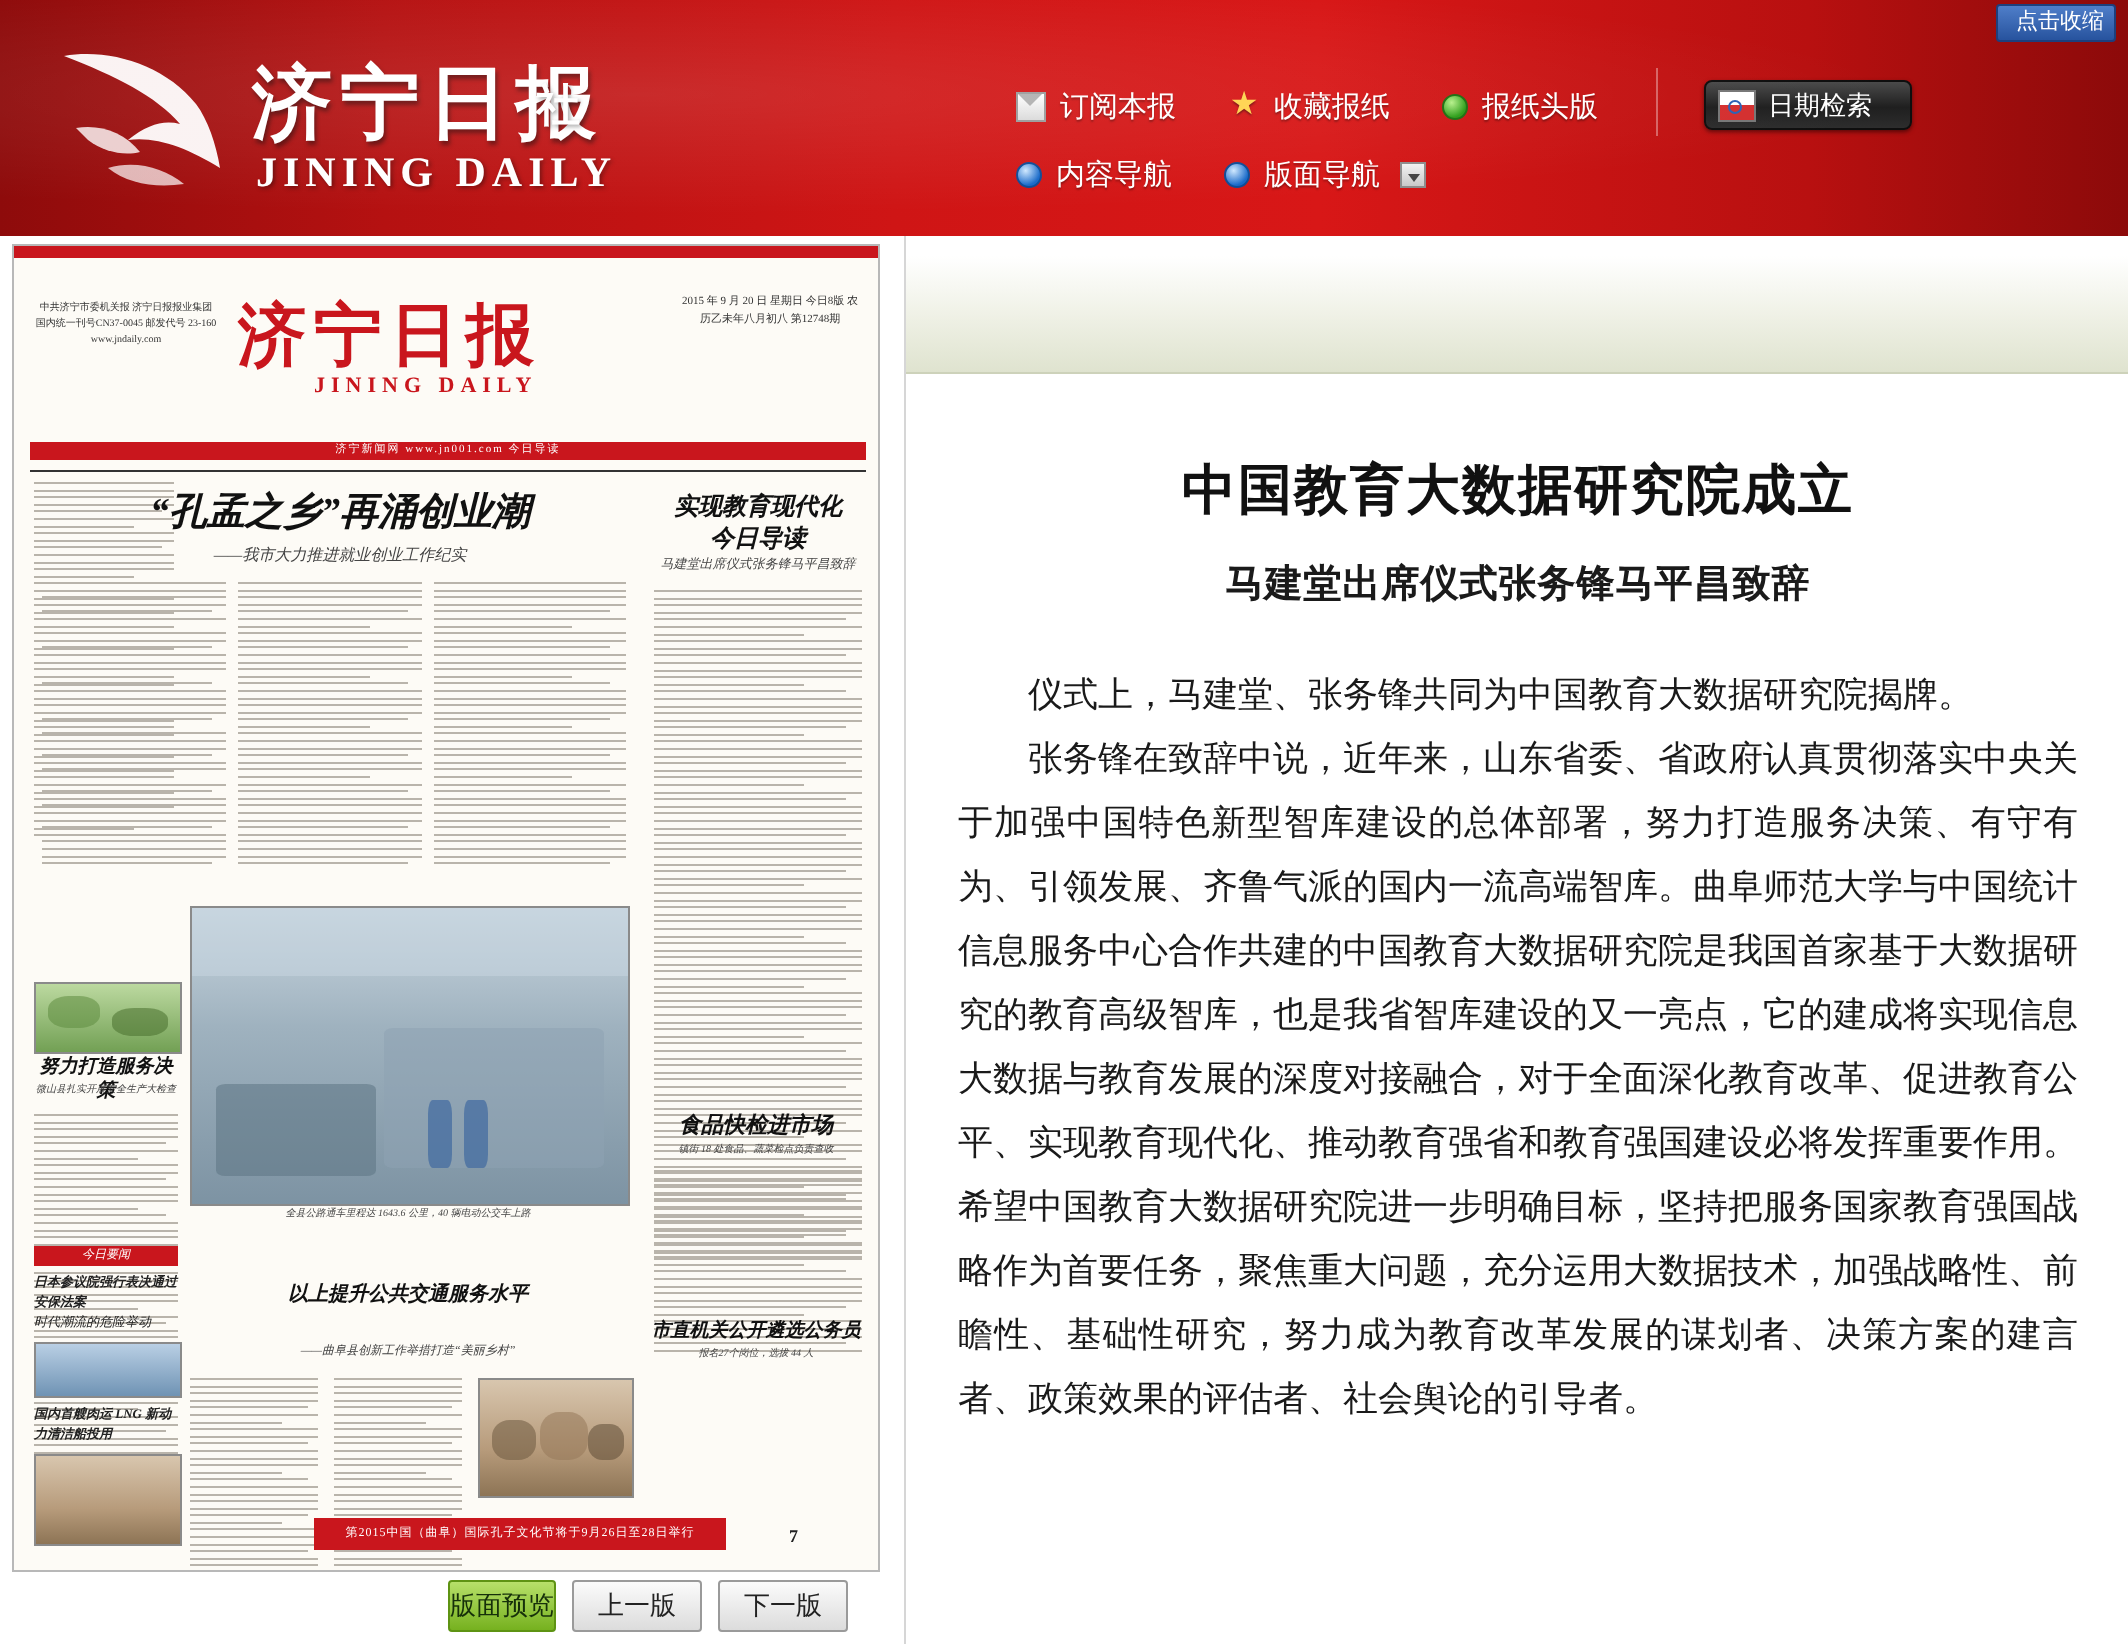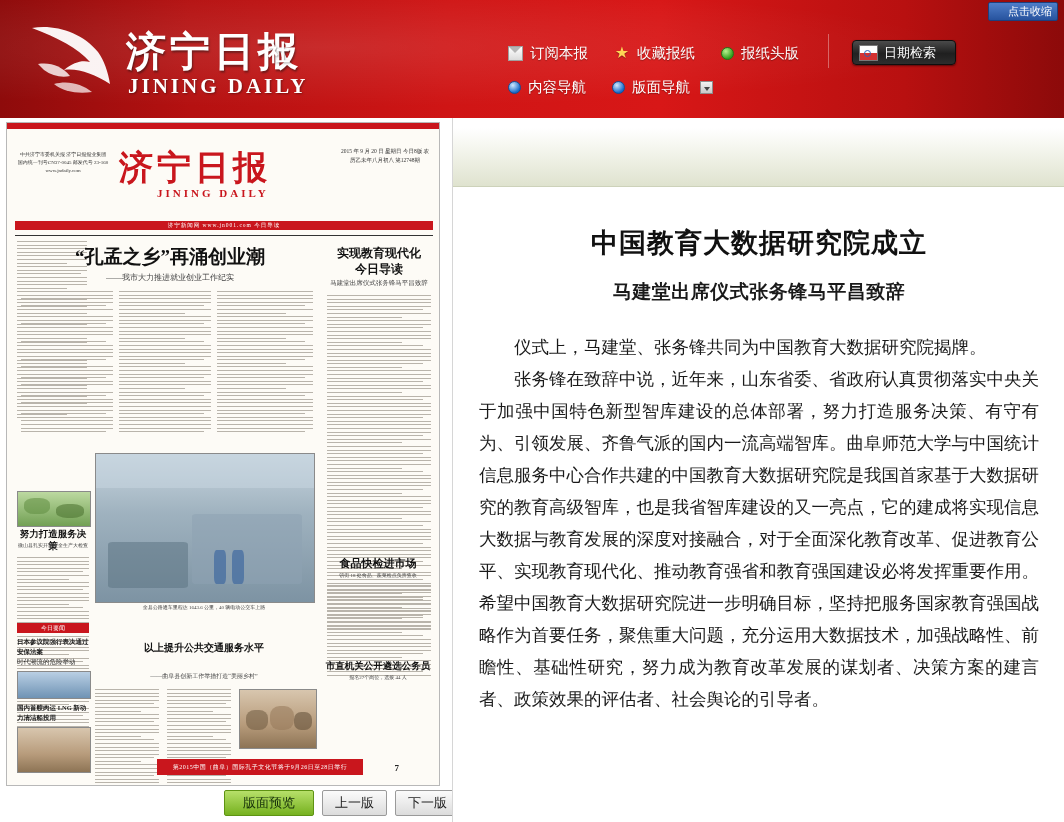--- a/index.html
+++ b/index.html
@@ -33,21 +33,21 @@
   }
   .collapse-btn {
     position: absolute;
     right: 6px;
     top: 2px;
     background: linear-gradient(to bottom, #4f7ec9, #27539e);
     border: 1px solid #1d3f7d;
     color: #ffffff;
     font-size: 11px;
     line-height: 14px;
-    padding: 1px 5px 2px 19px;
+    padding: 1px 5px 2px 9px;
     border-radius: 2px;
     z-index: 6;
     white-space: nowrap;
   }
 
   
   .logo-wrap {
     position: absolute;
     left: 18px;
     top: 14px;
@@ -323,20 +323,21 @@
     position: absolute;
     left: 8px;
     width: 418px;
     height: 1px;
     background: #333;
   }
 
   .pp-col {
     position: absolute;
     box-sizing: border-box;
+    font-style: italic;
   }
   .pp-headline {
     font-weight: bold;
     color: #111;
     text-align: center;
     line-height: 1.25;
   }
   .pp-sub {
     text-align: center;
     color: #444;
@@ -404,21 +405,21 @@
     left: 218px;
     top: 668px;
     display: flex;
     gap: 8px;
   }
   .btn-green {
     background: linear-gradient(to bottom, #b7e06a, #76b11f);
     border: 1px solid #5e9313;
     color: #16300a;
     font-size: 13px;
-    padding: 3px 18px;
+    padding: 3px 0;
     border-radius: 2px;
     white-space: nowrap;
   }
   .btn-gray {
     background: linear-gradient(to bottom, #fbfbfb, #dcdcdc);
     border: 1px solid #9a9a9a;
     color: #222;
     font-size: 13px;
     padding: 3px 12px;
     border-radius: 2px;
@@ -449,21 +450,21 @@
     position: absolute;
     left: 0;
     top: 78px;
     width: 612px;
     height: 626px;
     overflow: hidden;
   }
   .article-title {
     margin: 32px 24px 16px 24px;
     text-align: center;
-    font-family: Liberation Mono, monospace;
+    font-family: Liberation Sans, sans-serif;
     font-size: 27px;
     font-weight: bold;
     color: #111111;
     letter-spacing: 1px;
     line-height: 1.3;
   }
   .article-subtitle {
     margin: 14px 24px 0 24px;
     text-align: center;
     font-family: "Liberation Serif", serif;

